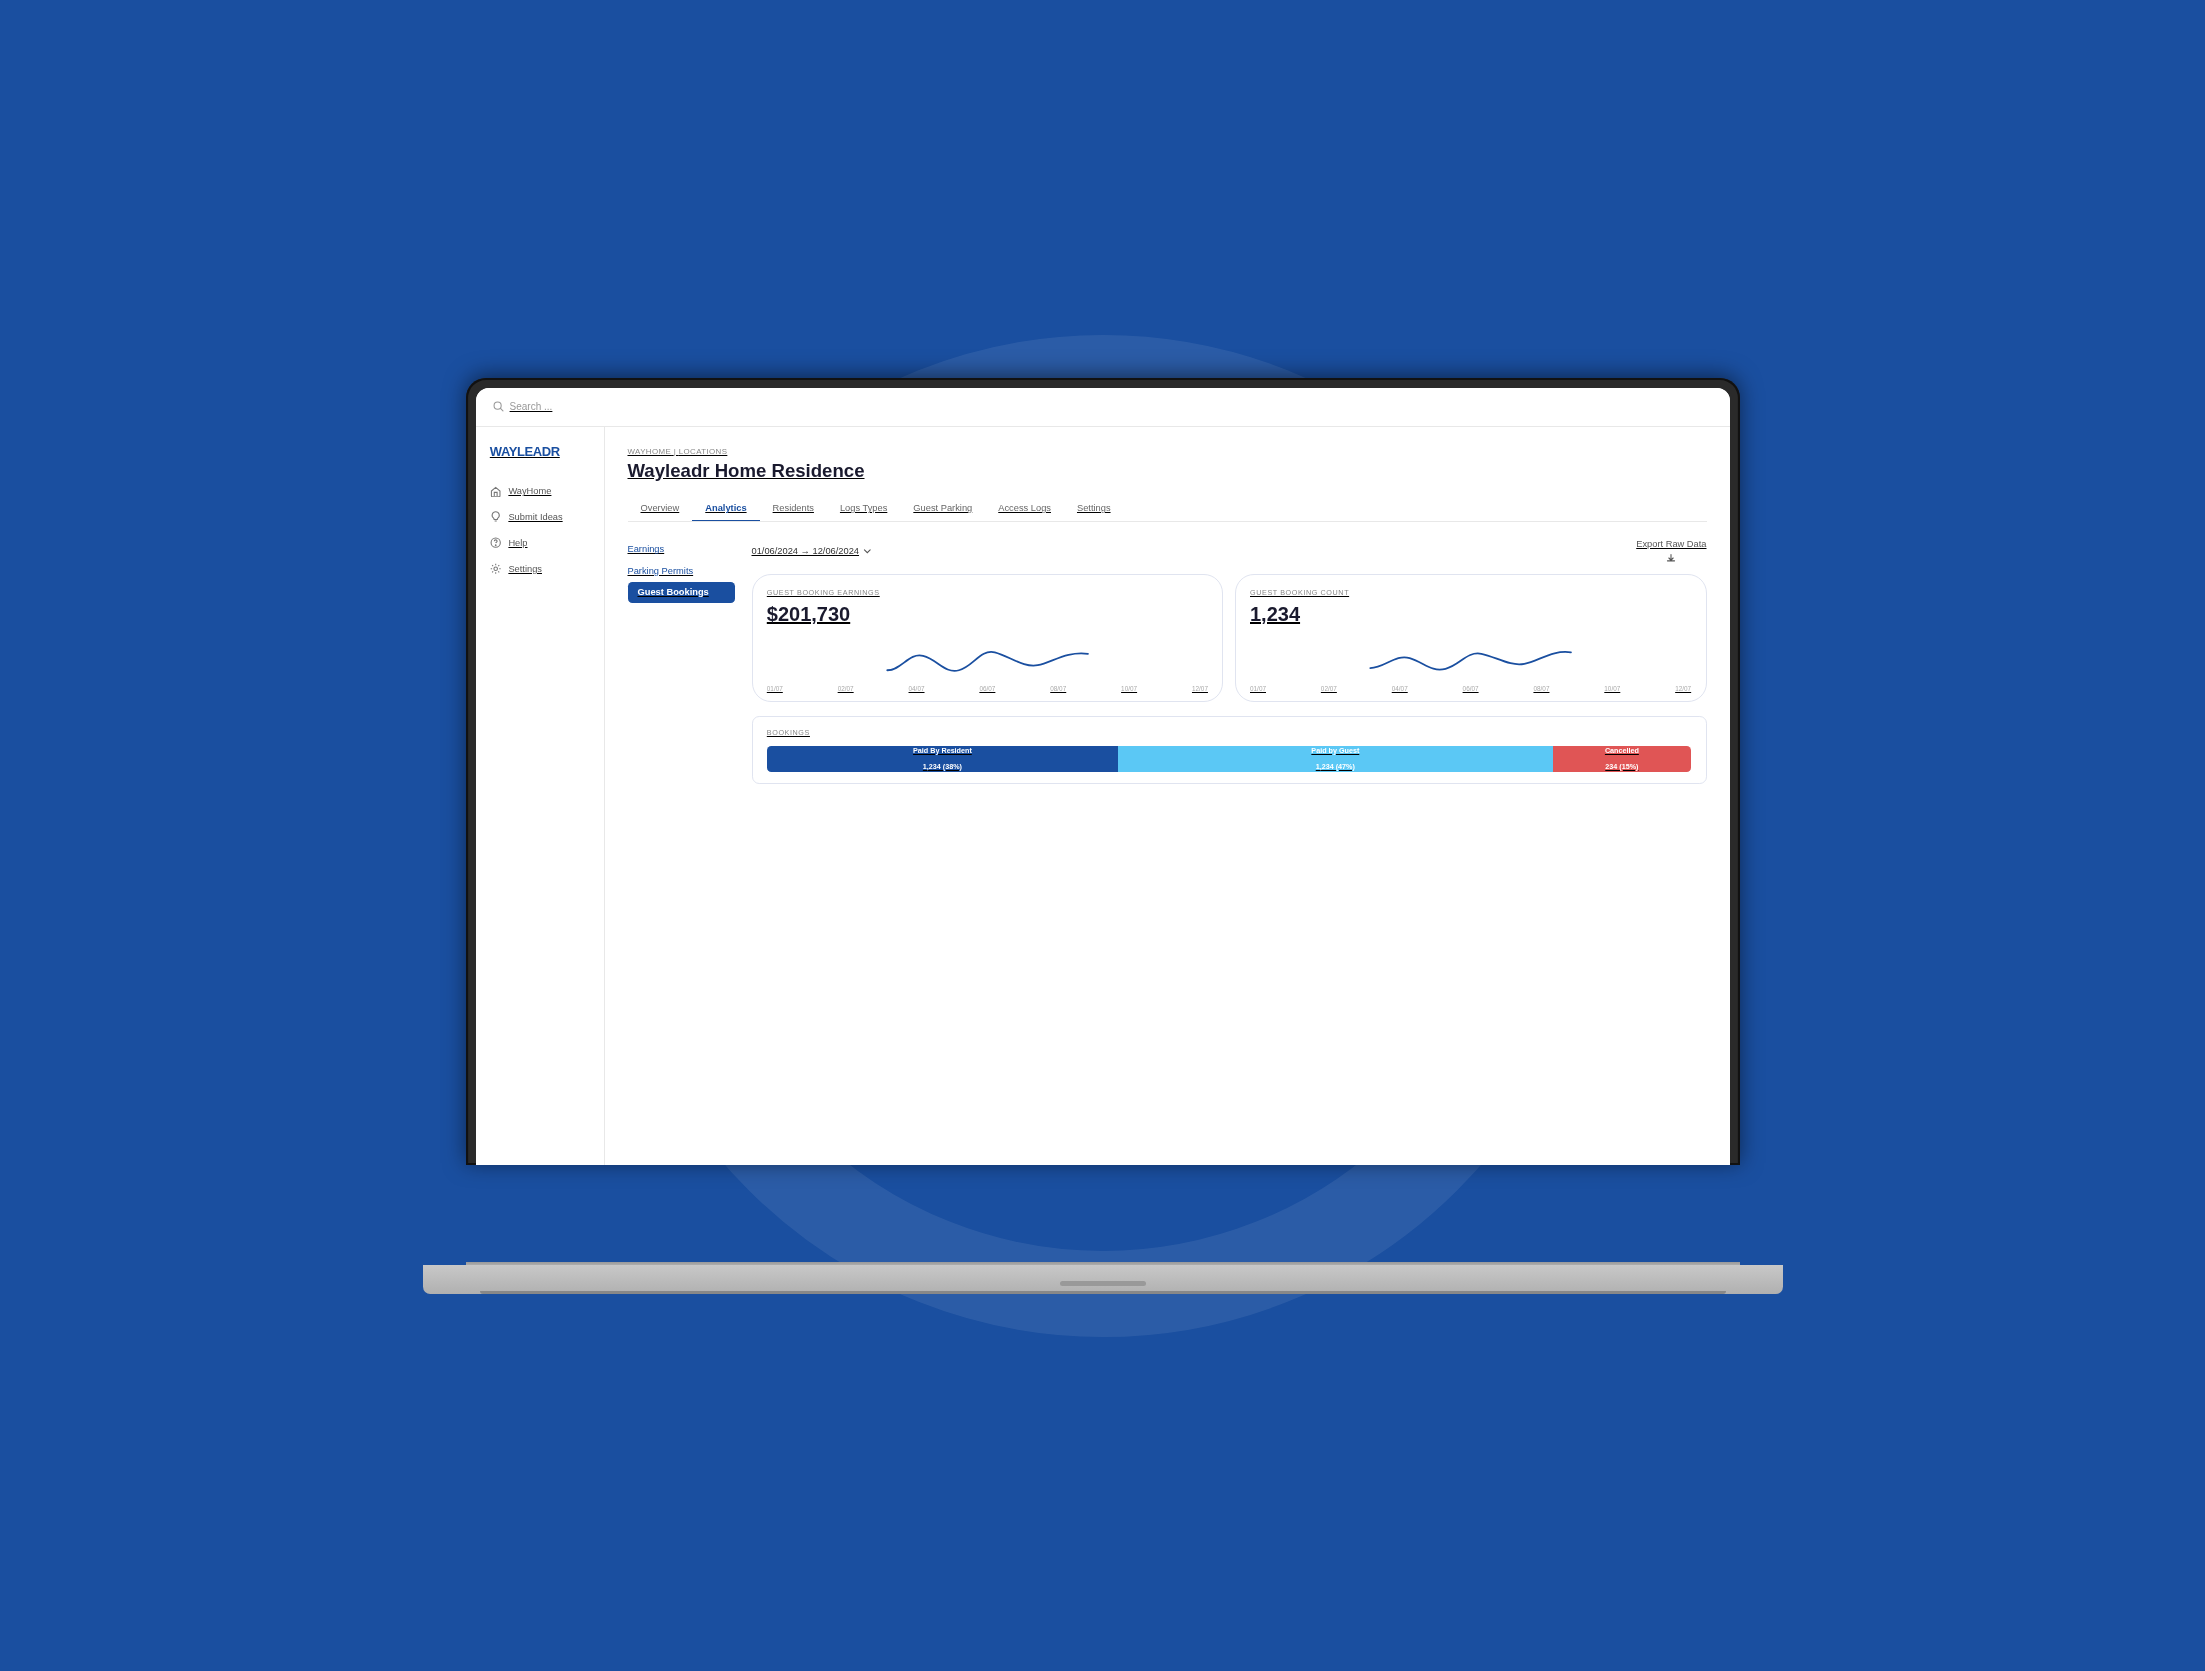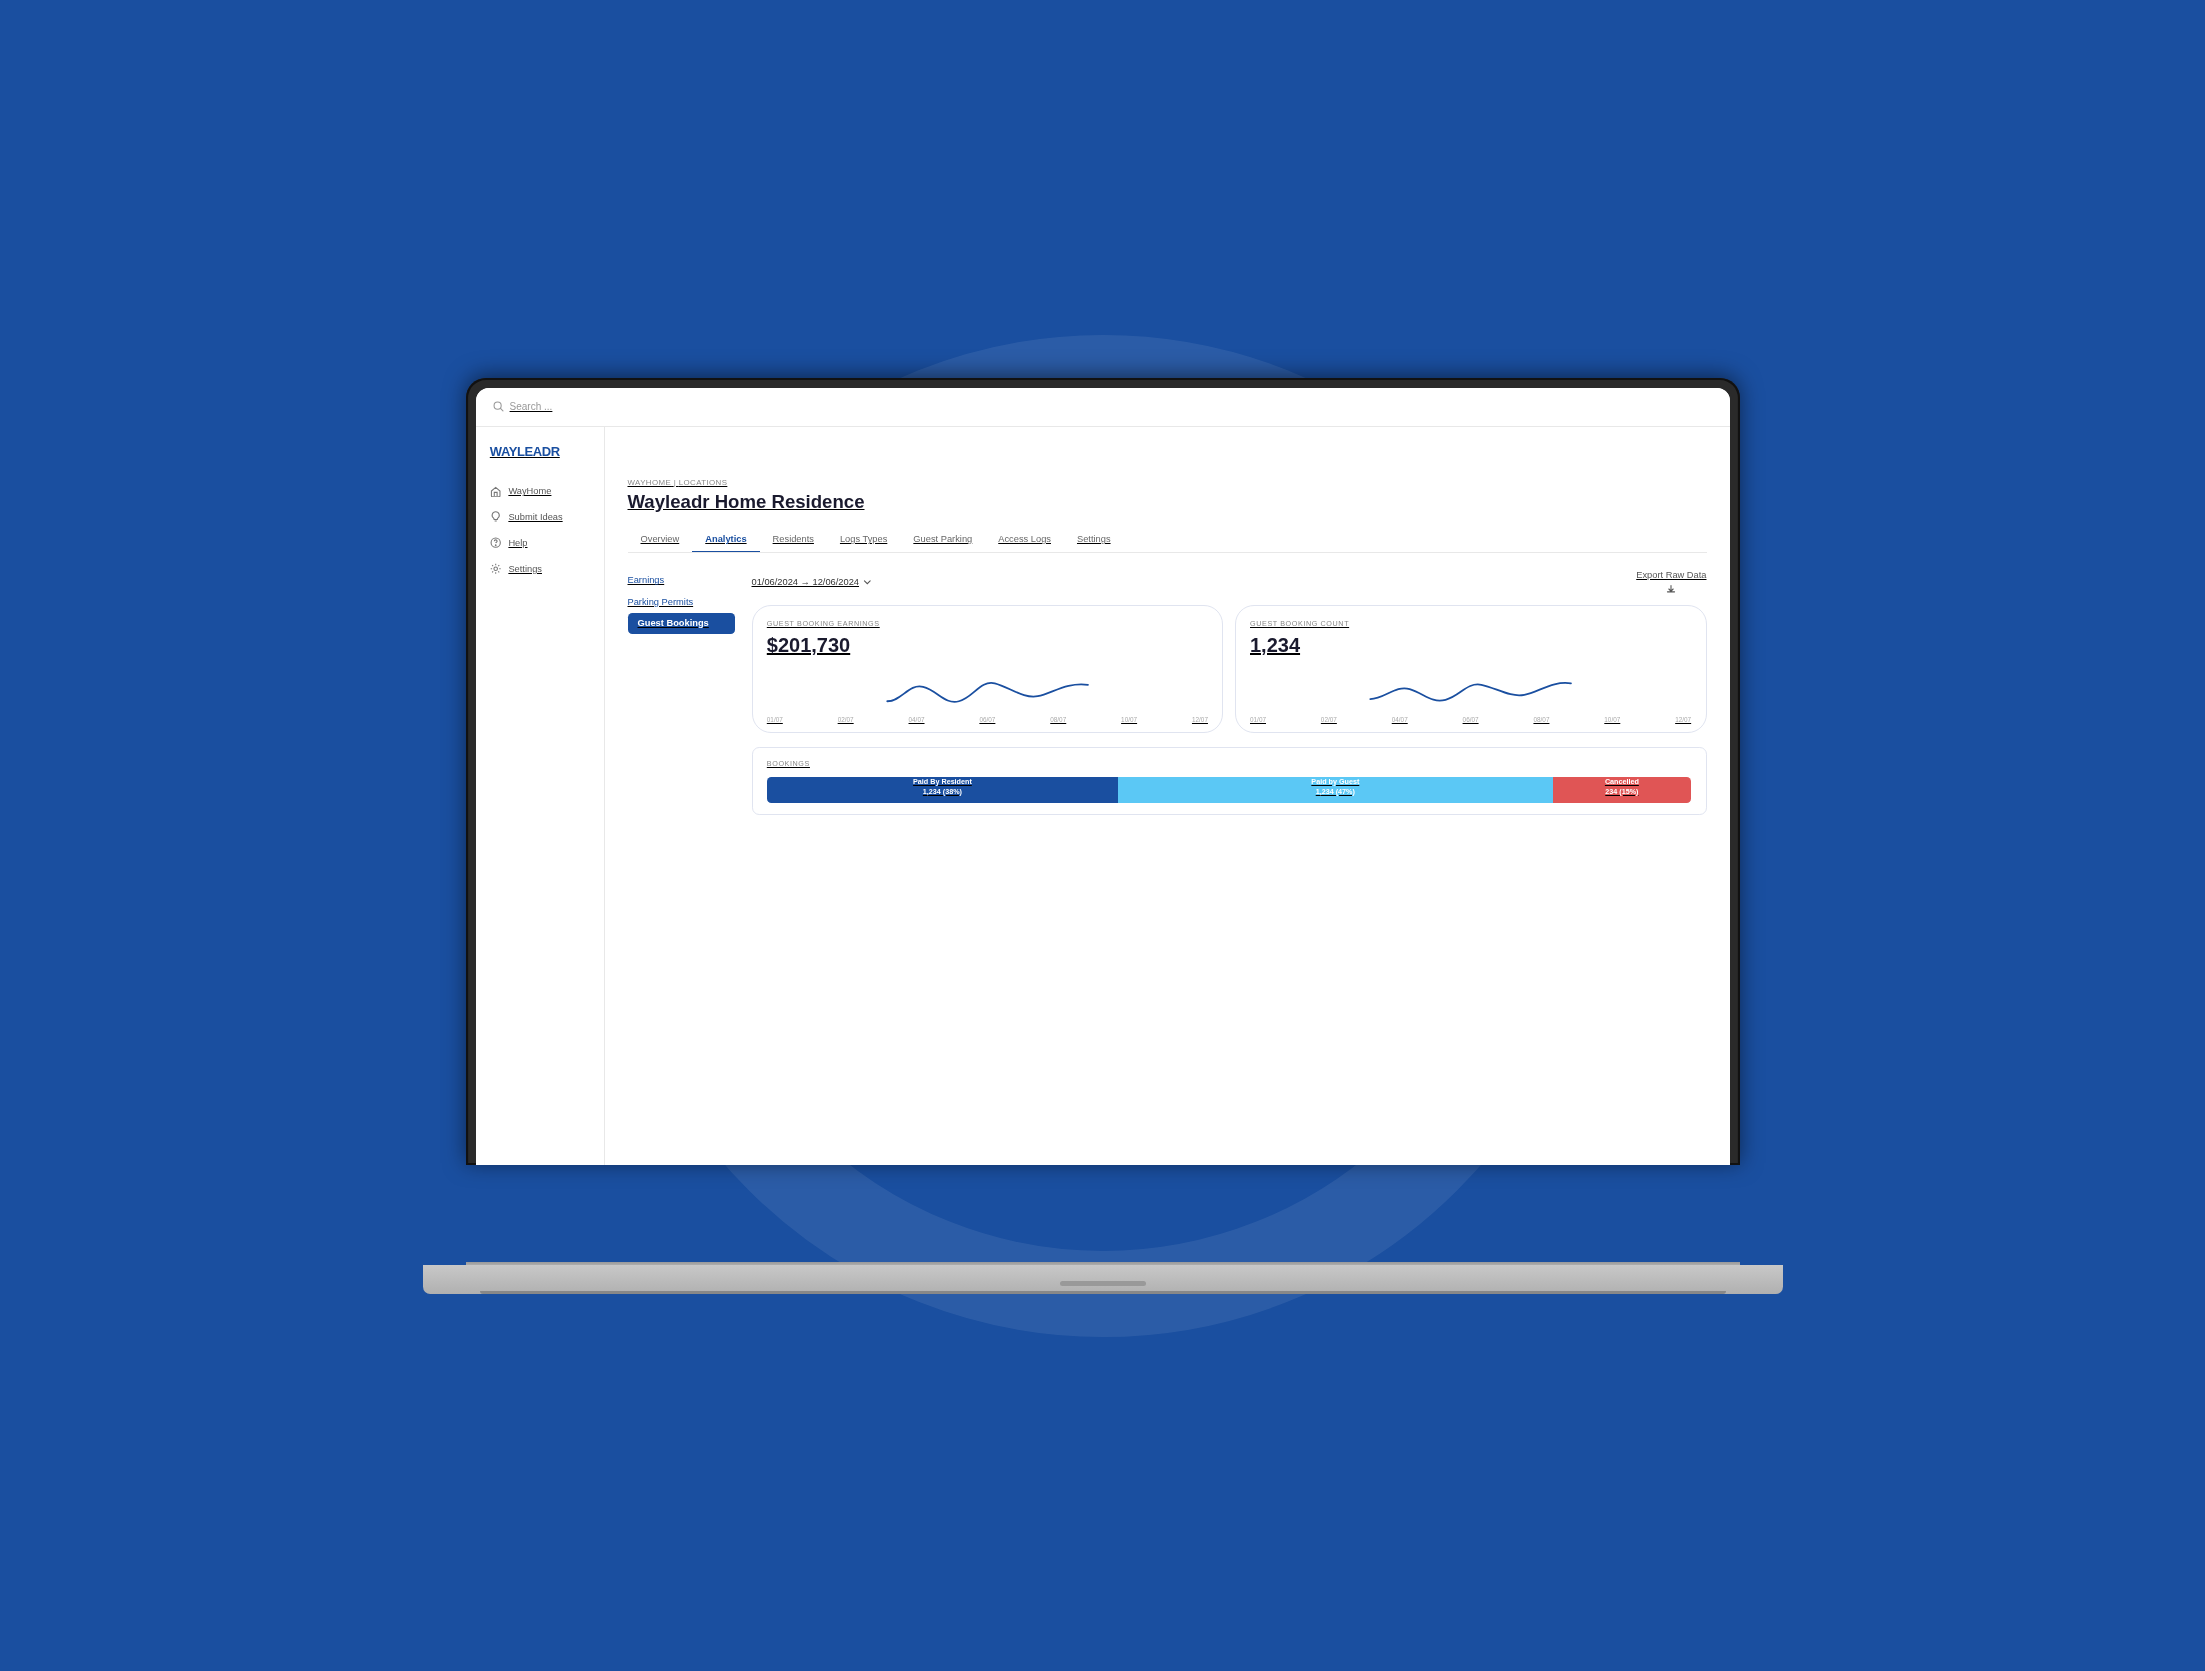--- a/index.html
+++ b/index.html
@@ -136,21 +136,20 @@
       height: 11.4px;
       flex-shrink: 0;
     }
 
     
     .content-area {
       flex: 1;
       padding: 20px 23px;
       overflow-y: auto;
       background: #fff;
-      margin-top: 31px;
     }
 
     .breadcrumb {
       font-size: 7.9px;
       color: #888;
       text-transform: uppercase;
       letter-spacing: 0.4px;
       margin-bottom: 4.3px;
     }
     .breadcrumb span {
@@ -299,21 +298,21 @@
     .bookings-bar {
       display: flex;
       height: 26px;
       border-radius: 4.3px;
       overflow: hidden;
     }
     .bar-segment {
       display: flex;
       flex-direction: column;
       align-items: center;
-      justify-content: flex-start;
+      justify-content: space-between;
       font-size: 7.2px;
       font-weight: 600;
       color: #fff;
       line-height: 1.4;
     }
     .bar-resident {
       background: #1a4fa0;
       flex: 38;
     }
     .bar-guest {

